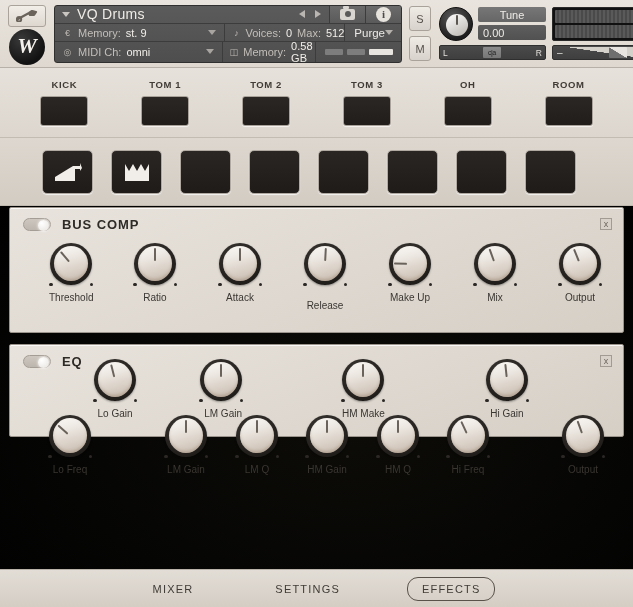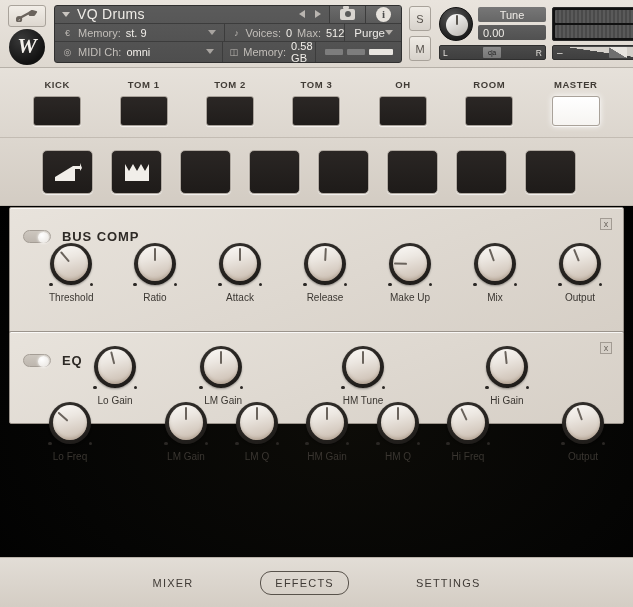--- a/index.html
+++ b/index.html
@@ -198,23 +198,23 @@
 
   
   .fx-panel {
     position: absolute; left: 9px; width: 615px;
     background: linear-gradient(160deg,#e8e3dc 0%, #ded8d0 55%, #d6cfc6 100%);
     border: 1px solid #9b948c;
     border-radius: 2px;
     box-shadow: inset 0 1px 0 rgba(255,255,255,.8);
   }
   #bus-comp-panel { top: 207px; height: 126px; }
-  #eq-panel { top: 331px; height: 93px; }
-
-  .fx-head { display: flex; align-items: center; gap: 11px; padding: 9px 13px 0 13px; margin-top: 12px; }
+  #eq-panel { top: 344px; height: 93px; }
+
+  .fx-head { display: flex; align-items: center; gap: 11px; padding: 9px 13px 0 13px; }
   .toggle {
     width: 28px; height: 13px; border-radius: 7px;
     background: linear-gradient(#cdc7bf,#bdb6ae);
     border: 1px solid #a49d95; position: relative;
   }
   .toggle .thumb {
     position: absolute; right: 1px; top: .5px; width: 11px; height: 11px;
     border-radius: 50%; background: radial-gradient(circle at 35% 30%, #fff, #e7e3de);
     box-shadow: 0 0 3px rgba(255,255,255,.9);
   }
@@ -250,21 +250,21 @@
     border-radius: 50%; background: #2b2825;
   }
   .knob .dot-l { left: -1px; }
   .knob .dot-r { right: -1px; }
   .knob-label {
     margin-top: 7px; font-size: 10px; color: #3a3631; white-space: nowrap;
   }
 
   
   .tabbar {
-    position: absolute; left: 0; bottom: 0; width: 633px; height: 50px;
+    position: absolute; left: 0; bottom: 0; width: 633px; height: 38px;
     background: linear-gradient(#e2ddd6, #d4cdc4);
     border-top: 1px solid #bab3aa;
     display: flex; align-items: center; justify-content: center; gap: 52px;
   }
   .tab {
     font-size: 11px; letter-spacing: 1.2px; color: #403b36;
     padding: 5px 14px; border-radius: 11px; border: 1px solid transparent;
   }
   .tab.active { border-color: #58524b; }
 </style>
@@ -397,24 +397,20 @@
       <div class="chan-btn"></div>
     </div>
     <div class="chan">
       <div class="chan-label">OH</div>
       <div class="chan-btn"></div>
     </div>
     <div class="chan">
       <div class="chan-label">ROOM</div>
       <div class="chan-btn"></div>
     </div>
-    <div class="chan">
-      <div class="chan-label">MASTER</div>
-      <div class="chan-btn active"></div>
-    </div>
   </div>
 
 <div class="fx-row" id="fx-row">
     <div class="fx-slot">
       <svg width="30" height="24" viewBox="0 0 30 24">
         <path d="M2 21 L2 17 L20 6 L27 6 L27 3 L29 8 L27 11 L27 9 L22 9 L22 21 Z" fill="#f1eee9"></path>
       </svg>
     </div>
     <div class="fx-slot">
       <svg width="30" height="24" viewBox="0 0 30 24">
@@ -460,21 +456,21 @@
       </div>
       <div class="knob-wrap" style="left: 209px; top: 35px;">
         <div class="knob">
           <div class="face"></div>
           <div class="ind" style="transform: rotate(0deg);"></div>
           <div class="dot-l"></div>
           <div class="dot-r"></div>
         </div>
         <div class="knob-label">Attack</div>
       </div>
-      <div class="knob-wrap" style="left: 294px; top: 35px;">
+      <div class="knob-wrap" style="left: 294px; top: 35px; gap: 8px;">
         <div class="knob">
           <div class="face"></div>
           <div class="ind" style="transform: rotate(3deg);"></div>
           <div class="dot-l"></div>
           <div class="dot-r"></div>
         </div>
         <div class="knob-label">Release</div>
       </div>
       <div class="knob-wrap" style="left: 379px; top: 35px;">
         <div class="knob">
@@ -533,21 +529,21 @@
         </div>
         <div class="knob-label">LM Gain</div>
       </div>
       <div class="knob-wrap" style="left: 332px; top: 14px;">
         <div class="knob">
           <div class="face"></div>
           <div class="ind" style="transform: rotate(0deg);"></div>
           <div class="dot-l"></div>
           <div class="dot-r"></div>
         </div>
-        <div class="knob-label">HM Tune</div>
+        <div class="knob-label">HM Make</div>
       </div>
       <div class="knob-wrap" style="left: 476px; top: 14px;">
         <div class="knob">
           <div class="face"></div>
           <div class="ind" style="transform: rotate(-6deg);"></div>
           <div class="dot-l"></div>
           <div class="dot-r"></div>
         </div>
         <div class="knob-label">Hi Gain</div>
       </div>
@@ -612,15 +608,15 @@
           <div class="dot-l"></div>
           <div class="dot-r"></div>
         </div>
         <div class="knob-label">Output</div>
       </div>
     </div>
 </div>
 
 <div class="tabbar" id="tabbar">
     <div class="tab">MIXER</div>
+    <div class="tab">SETTINGS</div>
     <div class="tab active">EFFECTS</div>
-    <div class="tab">SETTINGS</div>
   </div>
 
 </body></html>

